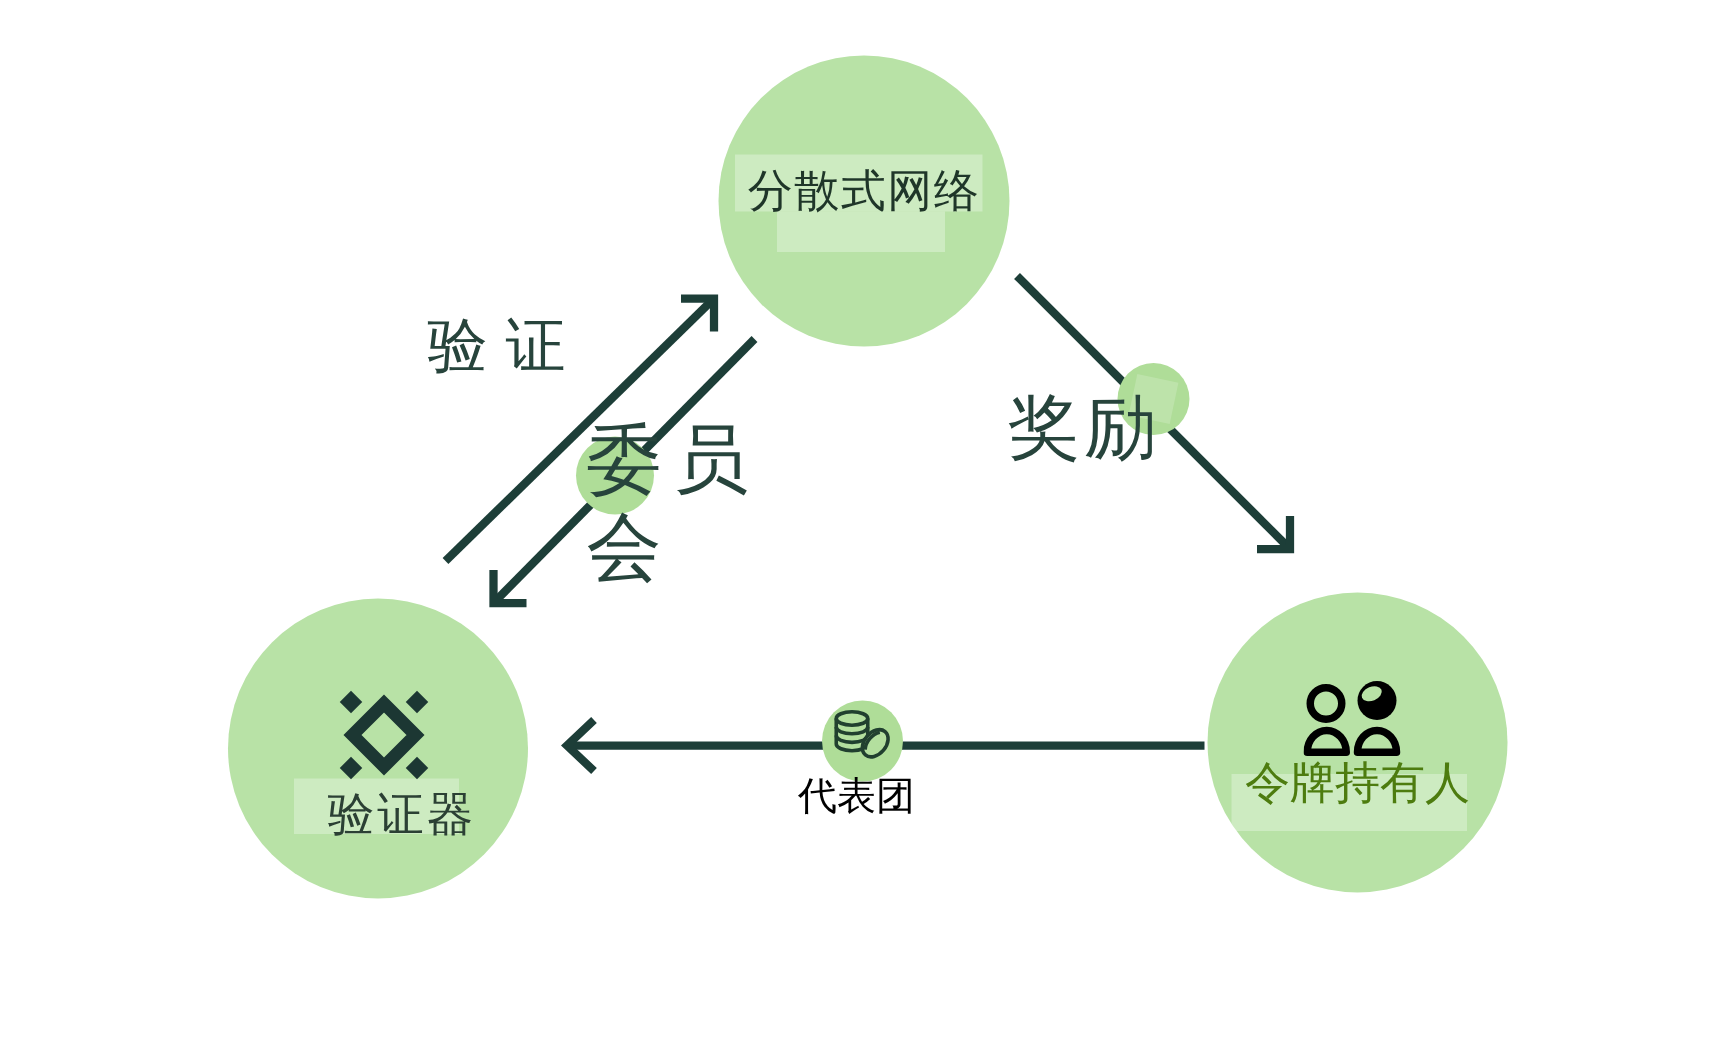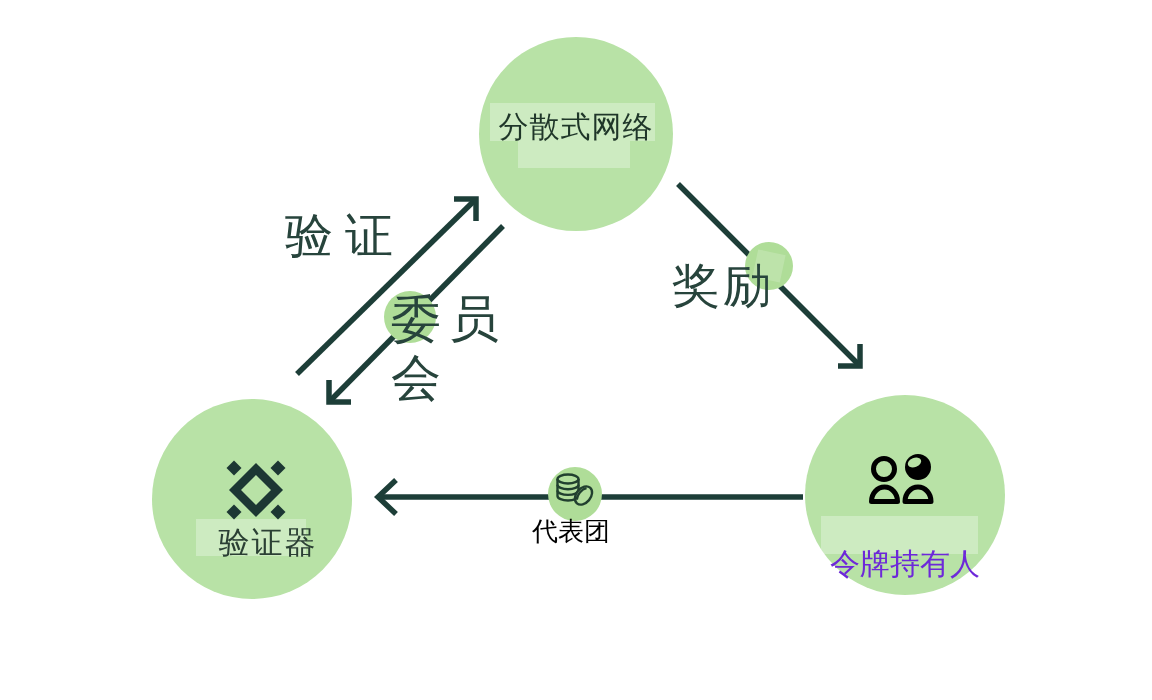--- a/index.html
+++ b/index.html
@@ -17,32 +17,32 @@
   
   .hl{position:absolute;background:rgba(255,255,255,0.30);z-index:2;}
   #network-hl-1{left:490px;top:103px;width:165px;height:38px;}
   #network-hl-2{left:518px;top:141px;width:112px;height:27px;}
   #validator-hl{left:196px;top:519px;width:110px;height:37px;}
   #token-holders-hl{left:821px;top:516px;width:157px;height:38px;}
   
   .node-label{position:absolute;z-index:5;text-align:center;color:#233229;}
   #network-label{left:479px;top:107px;width:194px;font-size:30px;letter-spacing:1px;color:#1f3629;}
   #validator-label{left:168px;top:522px;width:200px;font-size:31px;letter-spacing:2px;color:#2b4034;}
-  #token-holders-label{left:805px;top:544px;width:200px;font-size:30px;color:#6d28d9;}
+  #token-holders-label{left:805px;top:502px;width:200px;font-size:30px;color:#4d7c0f;}
   
   .mini-circle{position:absolute;border-radius:50%;background:#afdd98;z-index:3;}
   #committee-circle{left:384px;top:291px;width:52px;height:52px;}
   #rewards-circle{left:745px;top:242px;width:48px;height:48px;}
   #coins-circle{left:548px;top:467px;width:54px;height:54px;}
   #rewards-watermark{left:755px;top:252px;width:28px;height:28px;background:rgba(255,255,255,0.18);
     transform:rotate(12deg);position:absolute;z-index:4;}
   
   .edge-label{position:absolute;z-index:6;color:#27443c;line-height:1.1;white-space:nowrap;}
-  #verify-label{left:285px;top:209px;font-size:48px;letter-spacing:12px;}
-  #committee-label{left:391px;top:290px;font-size:50px;letter-spacing:8px;line-height:59px;}
+  #verify-label{left:285px;top:209px;font-size:40px;letter-spacing:12px;}
+  #committee-label{left:391px;top:277px;font-size:50px;letter-spacing:8px;line-height:59px;}
   #rewards-label{left:672px;top:259px;font-size:48px;letter-spacing:3px;}
   #delegation-label{left:532px;top:517px;font-size:26px;color:#000000;}
   
   #arrow-layer{position:absolute;left:0;top:0;z-index:2;}
   #arrow-layer path{stroke:#1d3e38;stroke-width:5.5;fill:none;stroke-linejoin:miter;}
   
   .icon{position:absolute;z-index:5;}
   #validator-icon{left:217px;top:451px;}
   #users-icon{left:869px;top:450px;}
   #coins-icon{left:553px;top:470px;}

